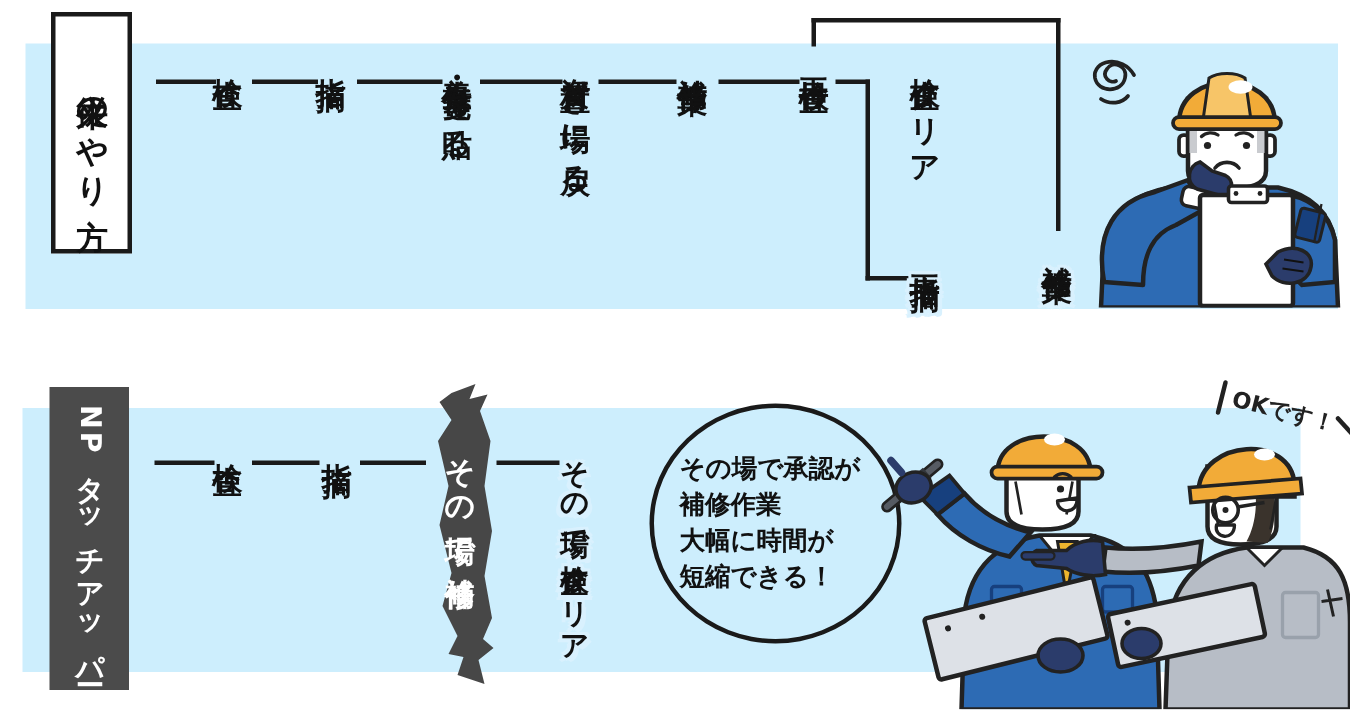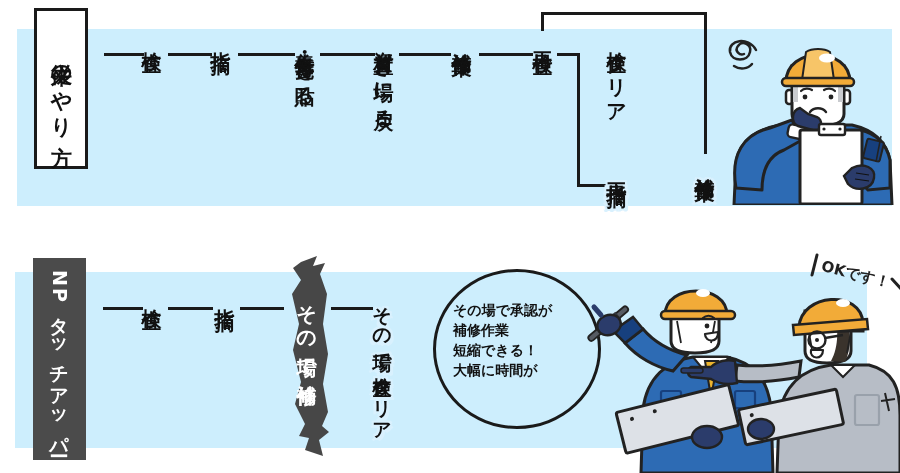--- a/index.html
+++ b/index.html
@@ -13,21 +13,21 @@
   .halo{text-shadow:2px 0 0 #d9f1fe,-2px 0 0 #d9f1fe,0 2px 0 #d9f1fe,0 -2px 0 #d9f1fe,
         2px 2px 0 #d9f1fe,-2px -2px 0 #d9f1fe,2px -2px 0 #d9f1fe,-2px 2px 0 #d9f1fe,3px 3px 0 #d9f1fe,-3px 3px 0 #d9f1fe;}
   .panel-trad{position:absolute;left:34px;top:8px;width:54px;height:161px;background:#fff;
               border:3px solid #1a1a1a;box-sizing:border-box;display:flex;align-items:center;justify-content:center;}
   .panel-trad .vlabel{position:static;font-size:21px;}
   .panel-np{position:absolute;left:33px;top:258px;width:53px;height:202px;background:#4b4b4b;
             display:flex;align-items:center;justify-content:center;}
   .panel-np .vlabel{position:static;color:#fff;font-size:19px;}
   .bubble{position:absolute;left:433px;top:269px;width:168px;height:160px;border:3px solid #1a1a1a;
           border-radius:50%;box-sizing:border-box;background:transparent;}
-  .bubble-text{position:absolute;left:453px;top:301px;font-weight:700;font-size:14px;line-height:1.42;color:#111;font-family:Liberation Serif, serif;}
+  .bubble-text{position:absolute;left:453px;top:301px;font-weight:700;font-size:17px;line-height:1.42;color:#111;font-family:Liberation Serif, serif;}
   .brush-label{color:#fff;}
   svg text{font-family:"DejaVu Sans","Liberation Sans",sans-serif;}
 </style>
 </head>
 <body>
 
 <div class="stage">
 
   <div class="band" style="left:17px;top:29px;width:875px;height:177px;"></div>
 
@@ -102,22 +102,22 @@
 
   <svg style="position:absolute;left:279px;top:254px;" width="60" height="204" viewBox="0 0 60 204">
     <path d="M22,8 L38,2 L34,12 L46,9 L41,20 L48,40 L44,70 L49,100 L44,130 L49,158 L43,172 L50,178 L40,186 L44,202
              L26,196 L30,184 L20,182 L26,170 L16,150 L22,128 L14,96 L20,70 L13,40 L22,26 L14,14 Z" fill="#474747"></path>
   </svg>
 
   <div class="bubble"></div>
   <div class="bubble-text">
     <div>その場で承認が</div>
     <div>補修作業</div>
+    <div>大幅に時間が</div>
     <div>短縮できる！</div>
-    <div>大幅に時間が</div>
   </div>
 
   <svg style="position:absolute;left:555px;top:245px;" width="345" height="228" viewBox="0 0 345 228">
 
     <path d="M86,228 L88,164 C92,132 112,116 138,112 L172,112 C200,118 212,134 216,162 L218,228 Z" fill="#2d6bb4" stroke="#222" stroke-width="3" stroke-linejoin="round"></path>
     <rect x="106" y="146" width="20" height="17" rx="2" fill="none" stroke="#17407e" stroke-width="2.2"></rect>
     <rect x="180" y="146" width="20" height="17" rx="2" fill="none" stroke="#17407e" stroke-width="2.2"></rect>
     <path d="M138,112 L156,134 L174,112 Z" fill="#fff" stroke="#222" stroke-width="2"></path>
     <path d="M150,116 L156,152 L163,116 Z" fill="#edb52e" stroke="#222" stroke-width="2"></path>
     <path d="M116,56 L164,56 L164,96 C164,104 156,108 140,108 C124,108 116,104 116,96 Z" fill="#fff" stroke="#222" stroke-width="3"></path>

